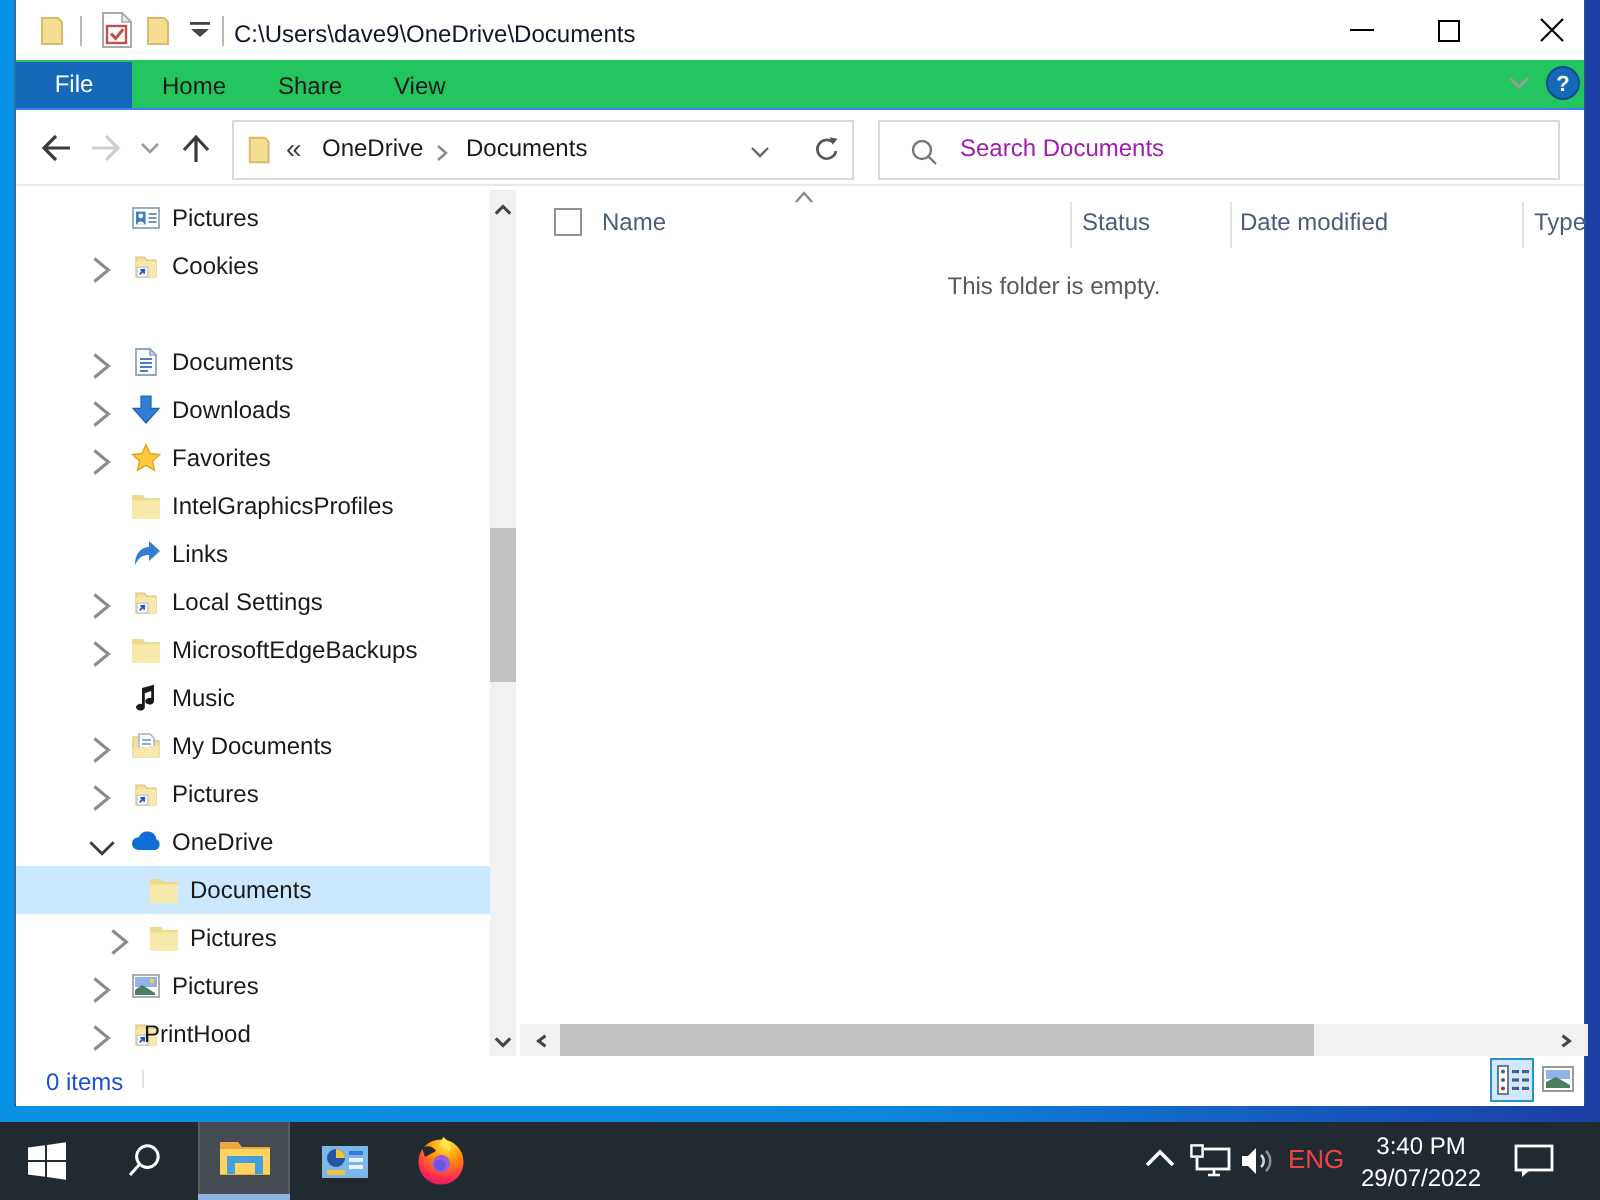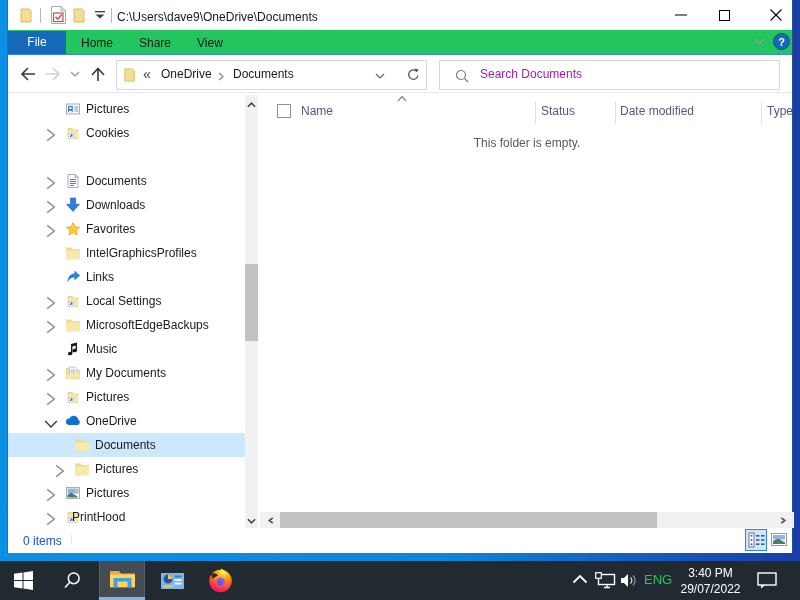--- a/index.html
+++ b/index.html
@@ -54,21 +54,21 @@
 #hthumb { position:absolute; left:20px; top:0; width:377px; height:16px; background:#c1c1c1; }
 
 #statusbar { position:absolute; left:0; top:528px; width:100%; height:25px; background:#fff; }
 #stext { position:absolute; left:15px; top:6px; font-size:12px; color:#1d4ed8; }
 .ssep { position:absolute; left:63px; top:7px; width:1px; height:9px; background:#e3e3e3; }
 
 #taskbar { position:absolute; left:0; top:561px; width:800px; height:39px; background:#222a31; }
 #explorerbtn { position:absolute; left:99px; top:0; width:46px; height:39px; background:#454b52; border-left:1px solid #585e65; border-right:1px solid #585e65; }
 #explorerline { position:absolute; left:99px; top:36px; width:46px; height:3px; background:#8bb3e0; }
 #traytext { position:absolute; left:668px; top:4px; width:85px; text-align:center; color:#fff; font-size:12px; line-height:16px; }
-#eng { position:absolute; left:644px; top:11px; color:#22c55e; font-size:13px; }
+#eng { position:absolute; left:644px; top:11px; color:#ef4444; font-size:13px; }
 </style>
 </head>
 <body>
 <div id="win">
 
   <div id="titlebar">
     <svg class="abs" style="left:11px;top:7px" width="17" height="17" viewBox="0 0 17 17">
       <path d="M2 2 h8 l2 2 v11 h-10 z" fill="#f5dd92" stroke="#d8bb6a" stroke-width="1"></path>
     </svg>
     <div class="qat-sep" style="left:32px"></div>

